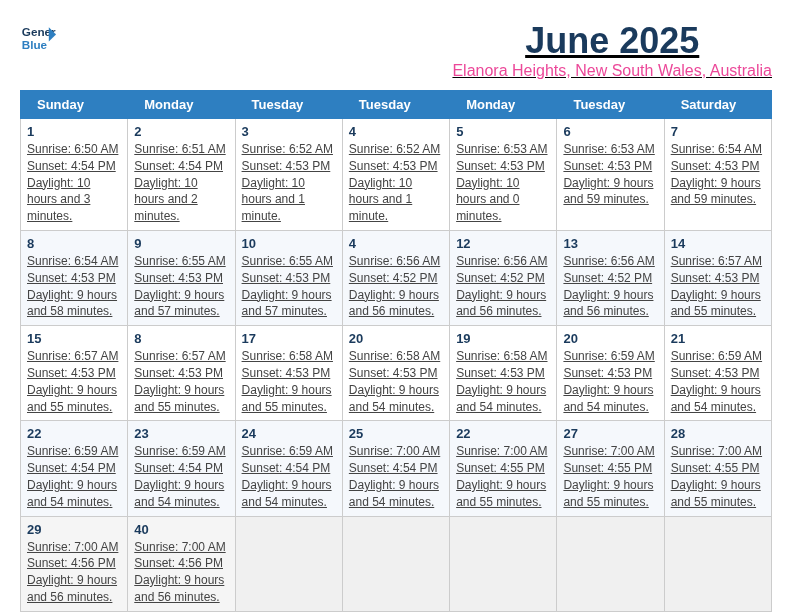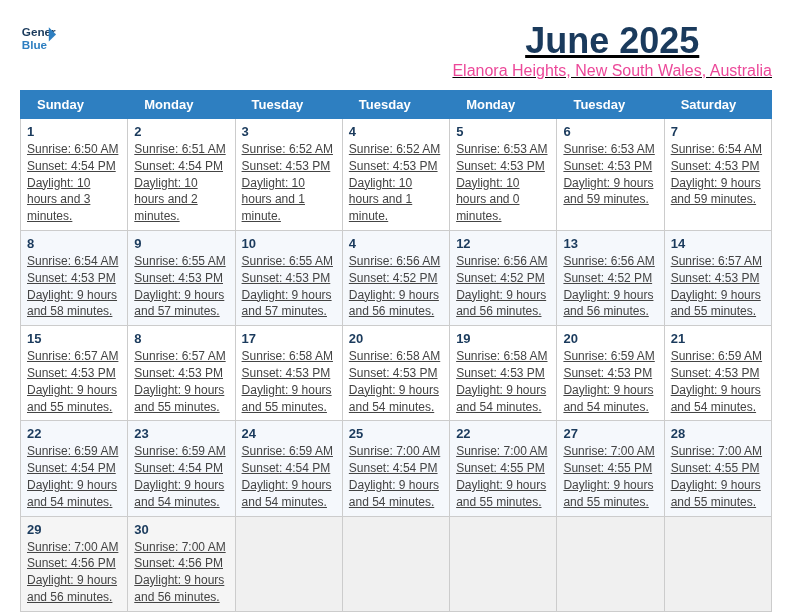--- a/index.html
+++ b/index.html
@@ -237,21 +237,21 @@
         <span class="day-num">28</span>
         <span class="day-info">Sunrise: 7:00 AM<br>Sunset: 4:55 PM<br>Daylight: 9 hours and 55 minutes.</span>
       </td>
       </tr>
       <tr>
         <td>
         <span class="day-num">29</span>
         <span class="day-info">Sunrise: 7:00 AM<br>Sunset: 4:56 PM<br>Daylight: 9 hours and 56 minutes.</span>
       </td>
         <td>
-        <span class="day-num">30</span>
+        <span class="day-num">40</span>
         <span class="day-info">Sunrise: 7:00 AM<br>Sunset: 4:56 PM<br>Daylight: 9 hours and 56 minutes.</span>
       </td>
         <td class="empty-cell"></td>
         <td class="empty-cell"></td>
         <td class="empty-cell"></td>
         <td class="empty-cell"></td>
         <td class="empty-cell"></td>
       </tr>
     </tbody>
 </table>

